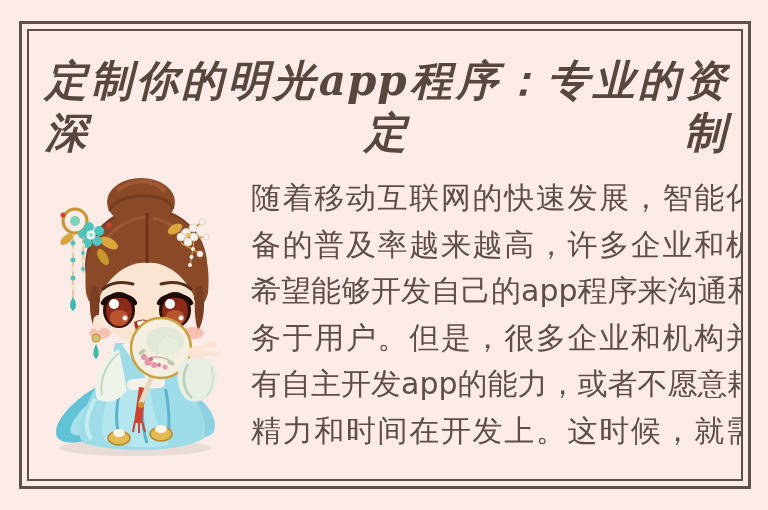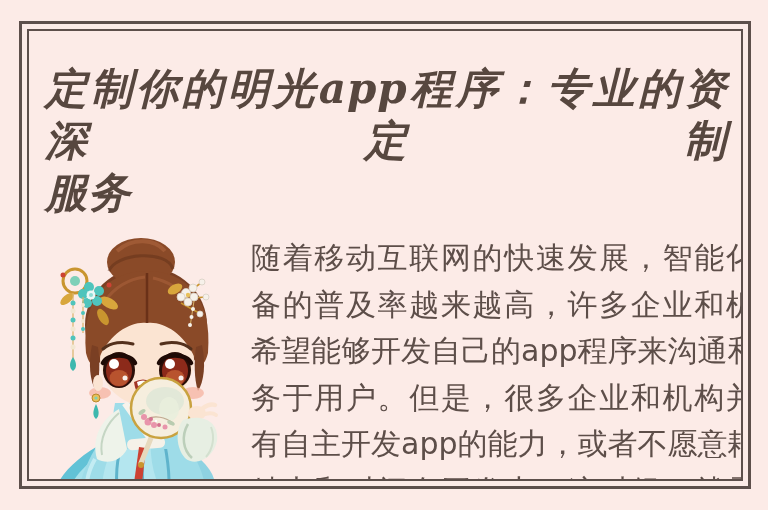--- a/index.html
+++ b/index.html
@@ -30,21 +30,20 @@
     font-weight: 700;
     font-style: italic;
     font-size: 42px;
     line-height: 52px;
     letter-spacing: 1px;
   }
   .title-line-1 {
     text-align: justify;
     text-align-last: justify;
     padding-right: 2px;
-    margin-top: 8px;
   }
   .content {
     display: flex;
     margin-top: 4px;
   }
   .figure {
     flex: 0 0 204px;
     width: 204px;
   }
   .figure svg { display: block; margin-top: 8px; }
@@ -62,21 +61,20 @@
   }
 </style>
 </head>
 <body>
 
 <div class="frame-outer">
   <div class="frame-inner">
 
     <div class="title">
       <div class="title-line-1">定制你的明光app程序：专业的资深定制</div>
-      <div class="title-line-2">服务</div>
     </div>
 
     <div class="content">
 
       <div class="figure">
         <svg width="200" height="288" viewBox="0 0 200 288" aria-hidden="true">
 
           <ellipse cx="90" cy="277" rx="76" ry="8" fill="#d9d0cb" opacity="0.55"></ellipse>
 
           <path d="M58 212 C32 226 6 250 12 266 C18 276 46 272 62 260 L82 268 Z" fill="#62c2d6"></path>

